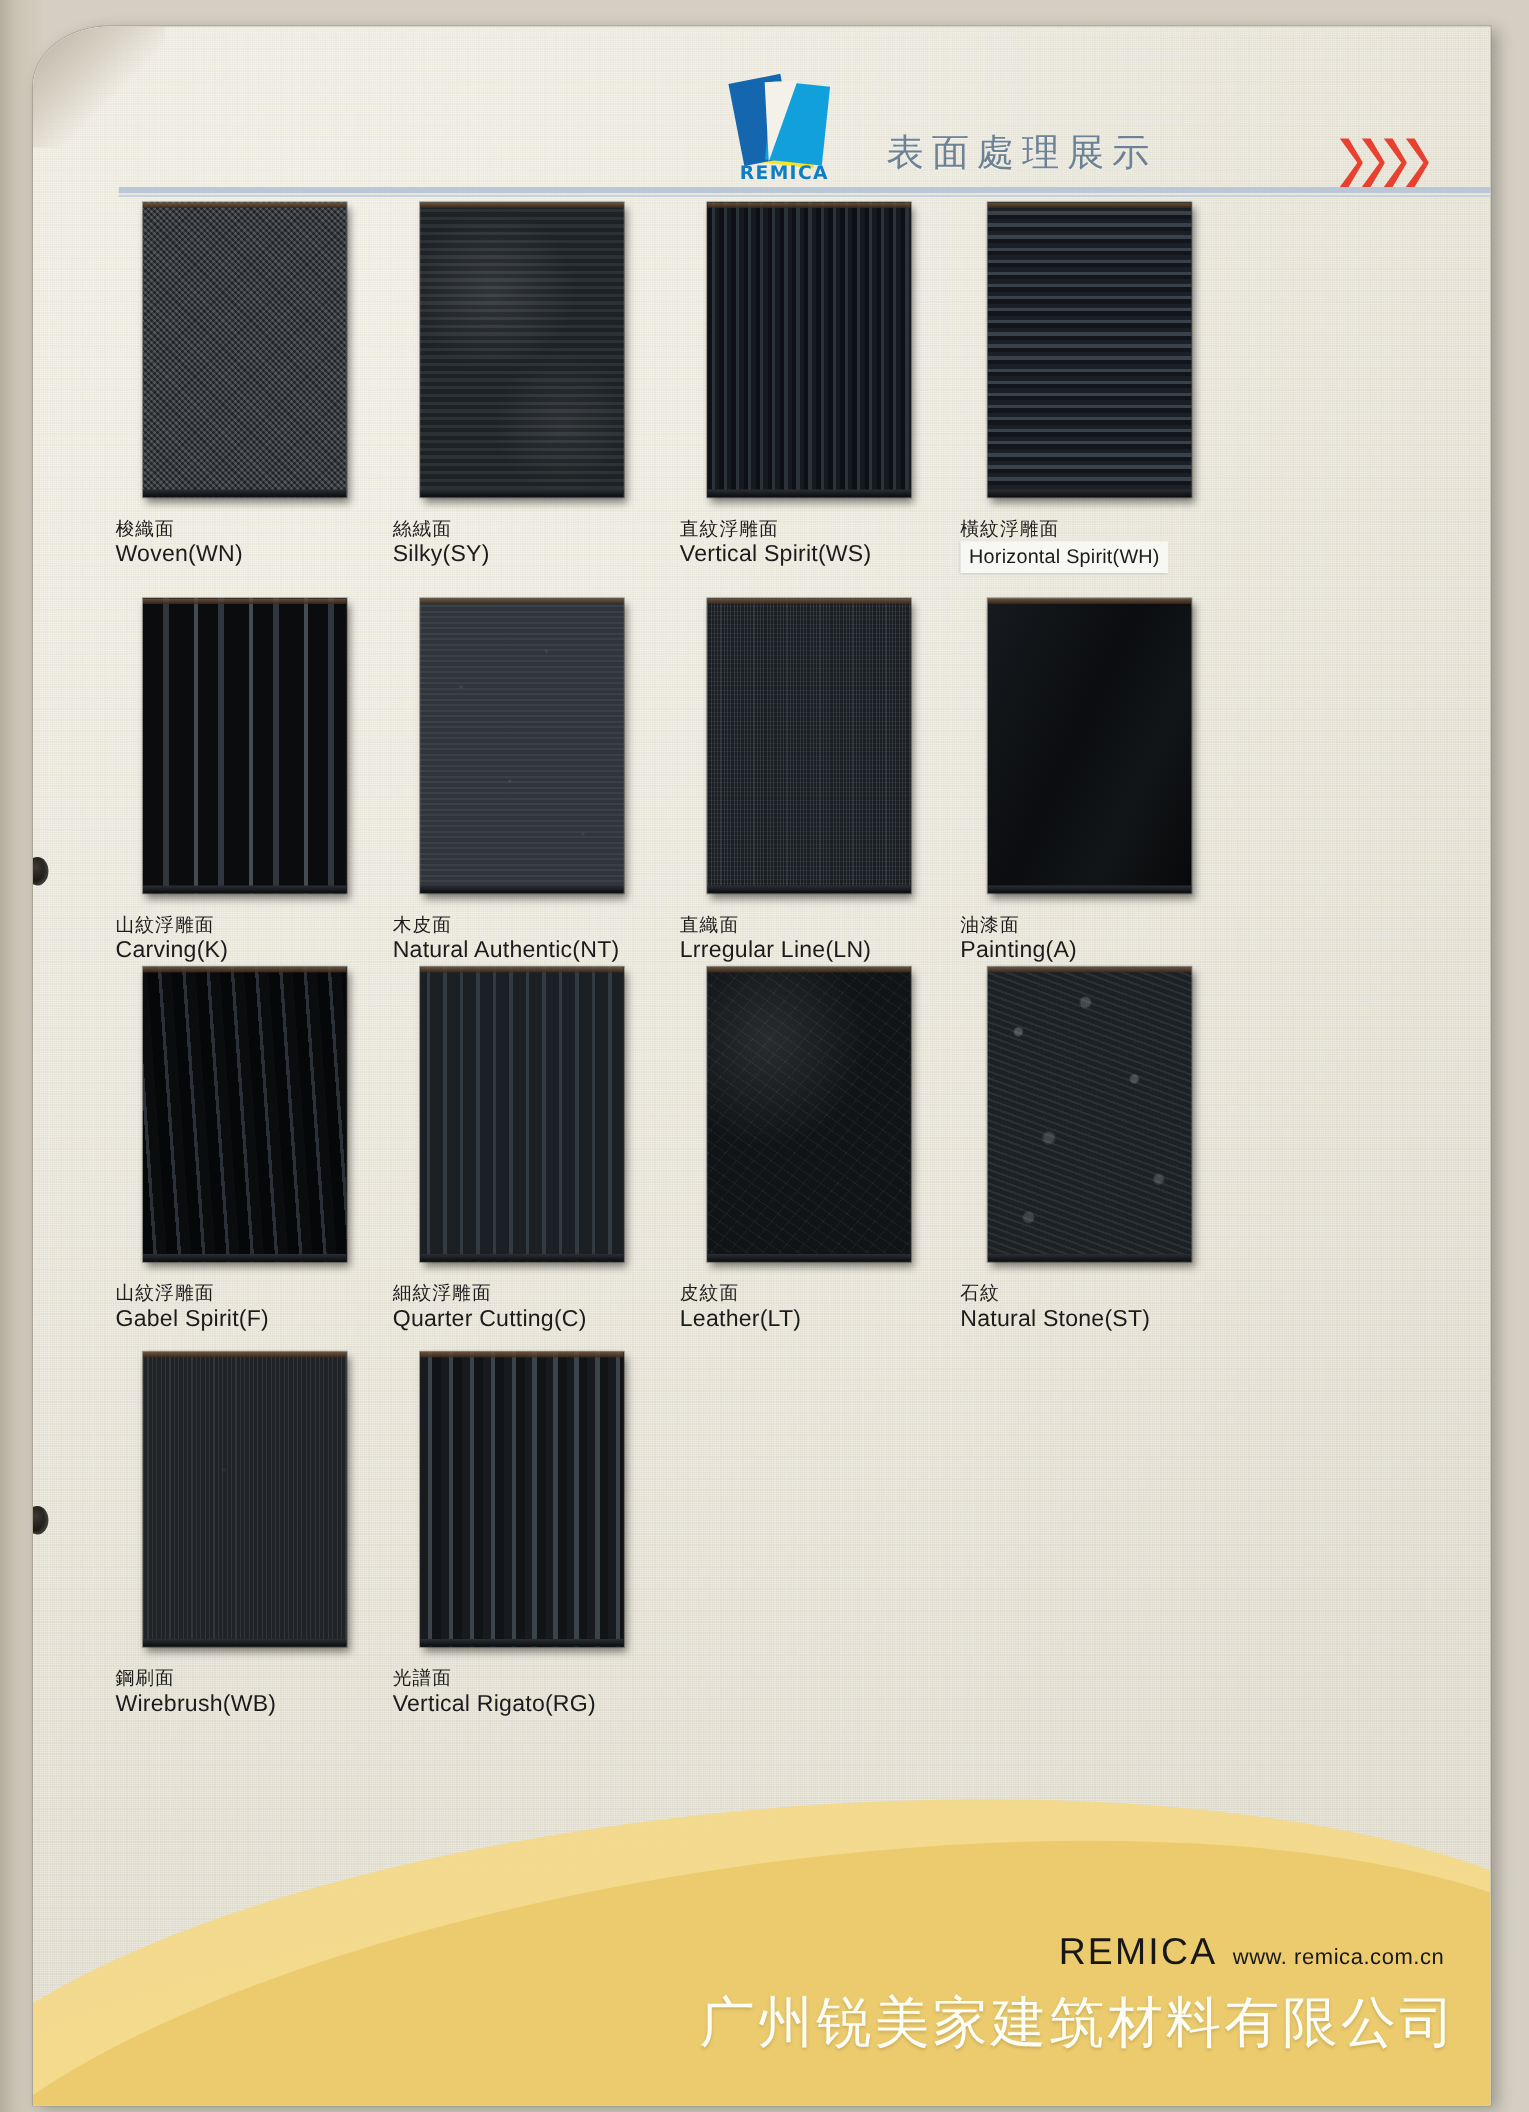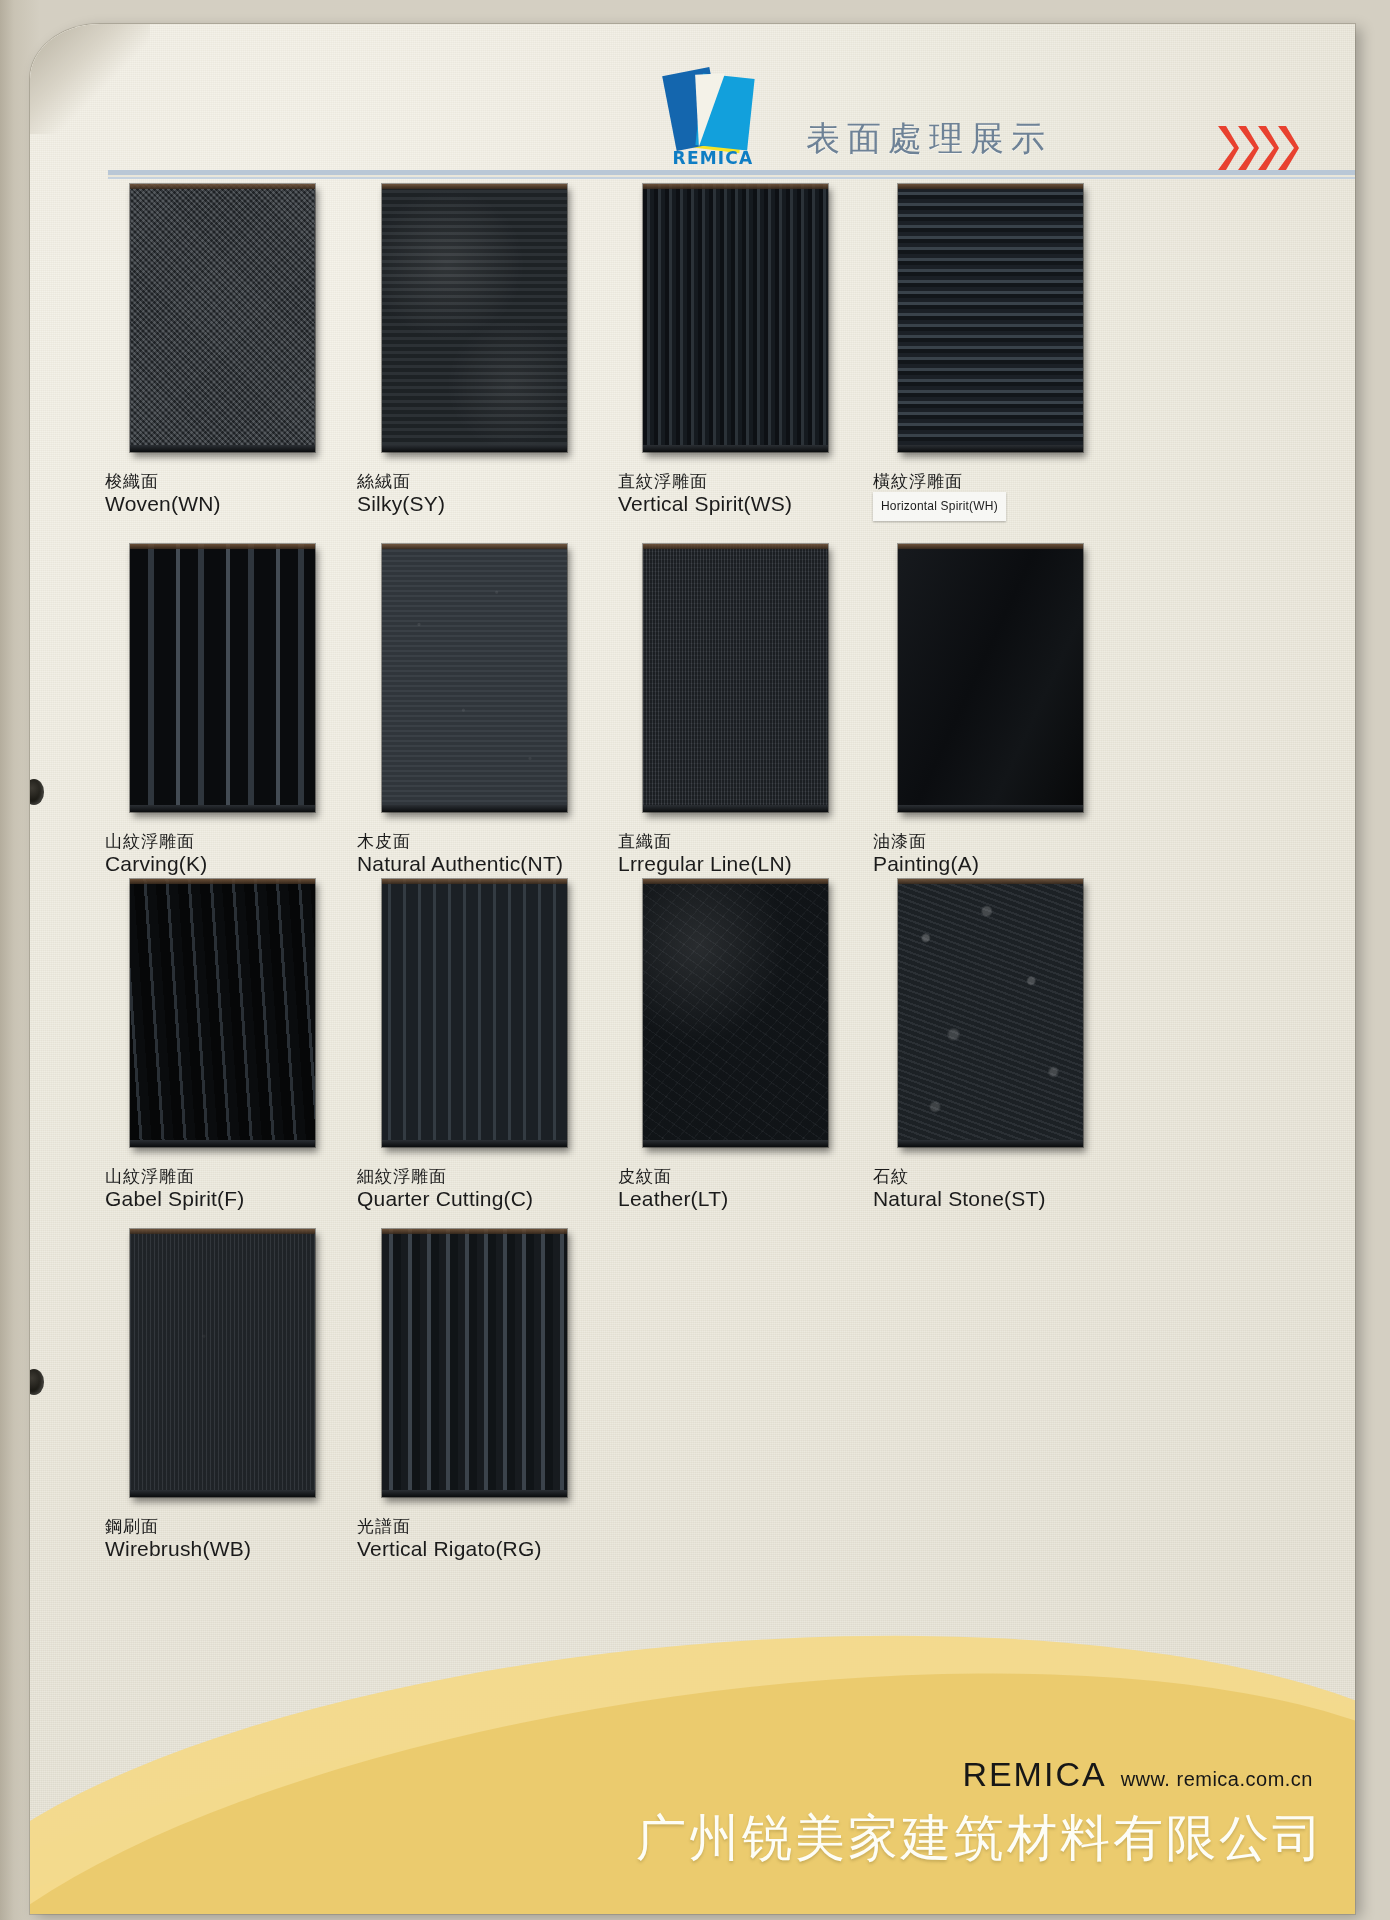--- a/index.html
+++ b/index.html
@@ -103,21 +103,21 @@
   .swatch .edge-b{
     position:absolute;left:0;right:0;bottom:0;height:7px;
     background:linear-gradient(180deg,#2b2f34,#0a0c0e);
   }
   .caption{width:235px;margin-top:18px;color:#1b1b1b;}
   .cap-cn{font-size:17px;line-height:22px;font-family:"DejaVu Sans",sans-serif;letter-spacing:1px;}
   .cap-en{font-size:21px;line-height:24px;letter-spacing:.2px;}
   .cap-en.sticker{
     display:inline-block;background:#f7f7f4;padding:2px 8px 3px;
     box-shadow:0 1px 2px rgba(0,0,0,.28);
-    font-family:"Liberation Sans",sans-serif;font-size:12px;
+    font-family:"Liberation Sans",sans-serif;font-size:18px;
   }
   
   .t-woven{
     background:
       repeating-linear-gradient(45deg, rgba(255,255,255,.10) 0 2px, rgba(0,0,0,.22) 2px 4px),
       repeating-linear-gradient(-45deg, rgba(255,255,255,.08) 0 2px, rgba(0,0,0,.20) 2px 4px),
       #31363c;
   }
   .t-silky{
     background:

